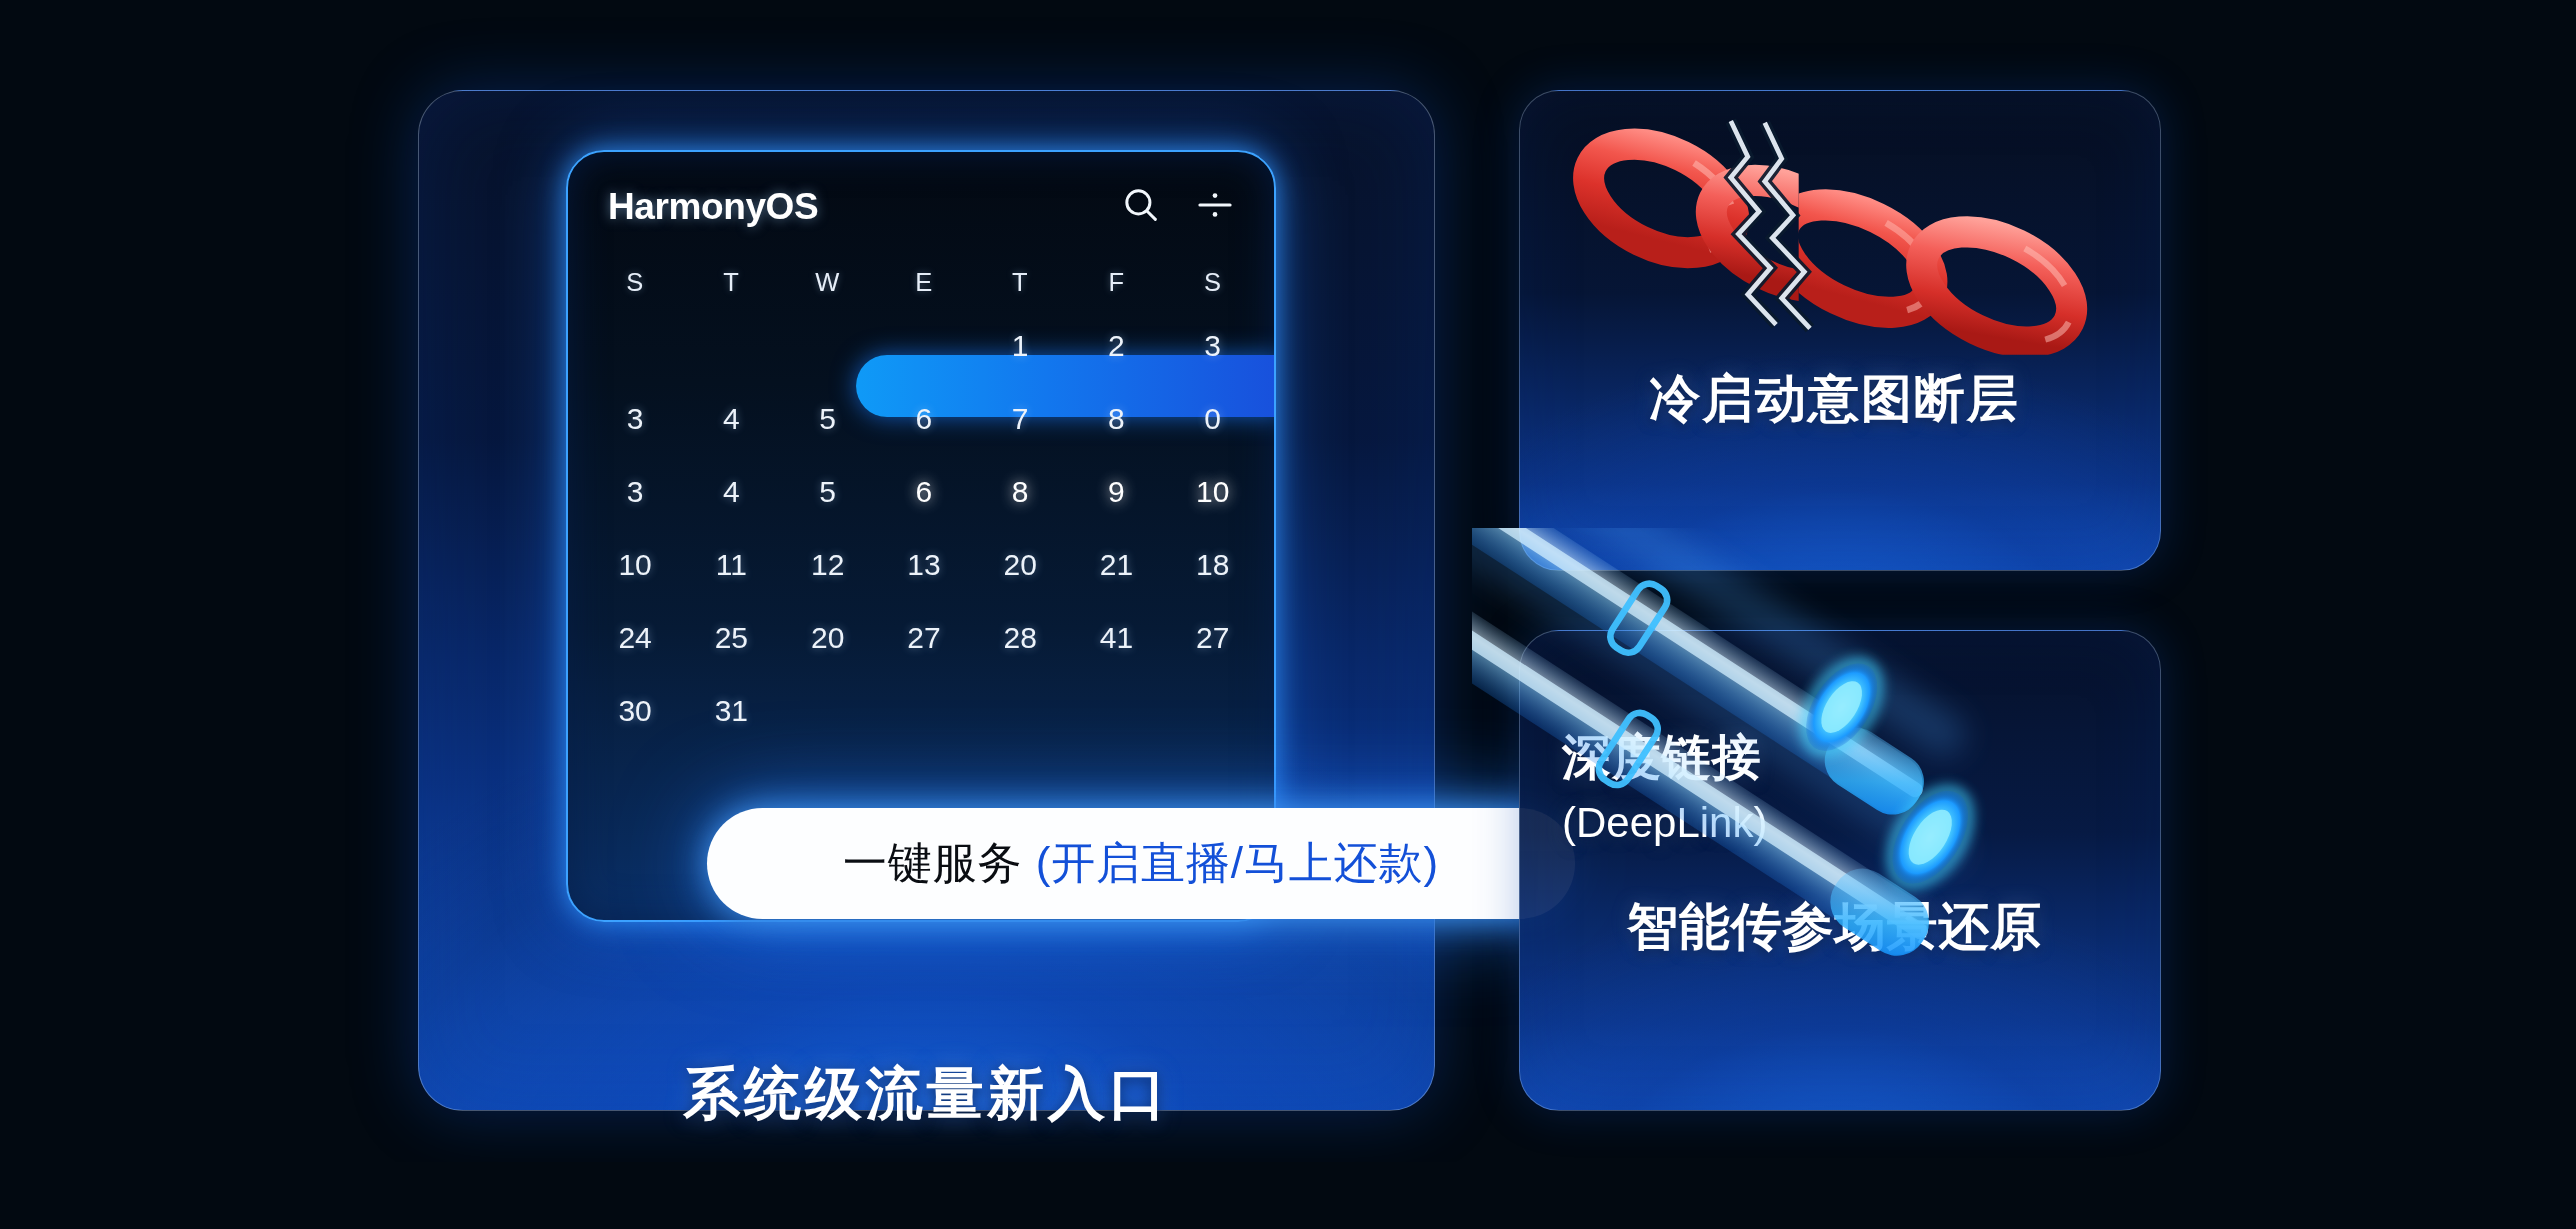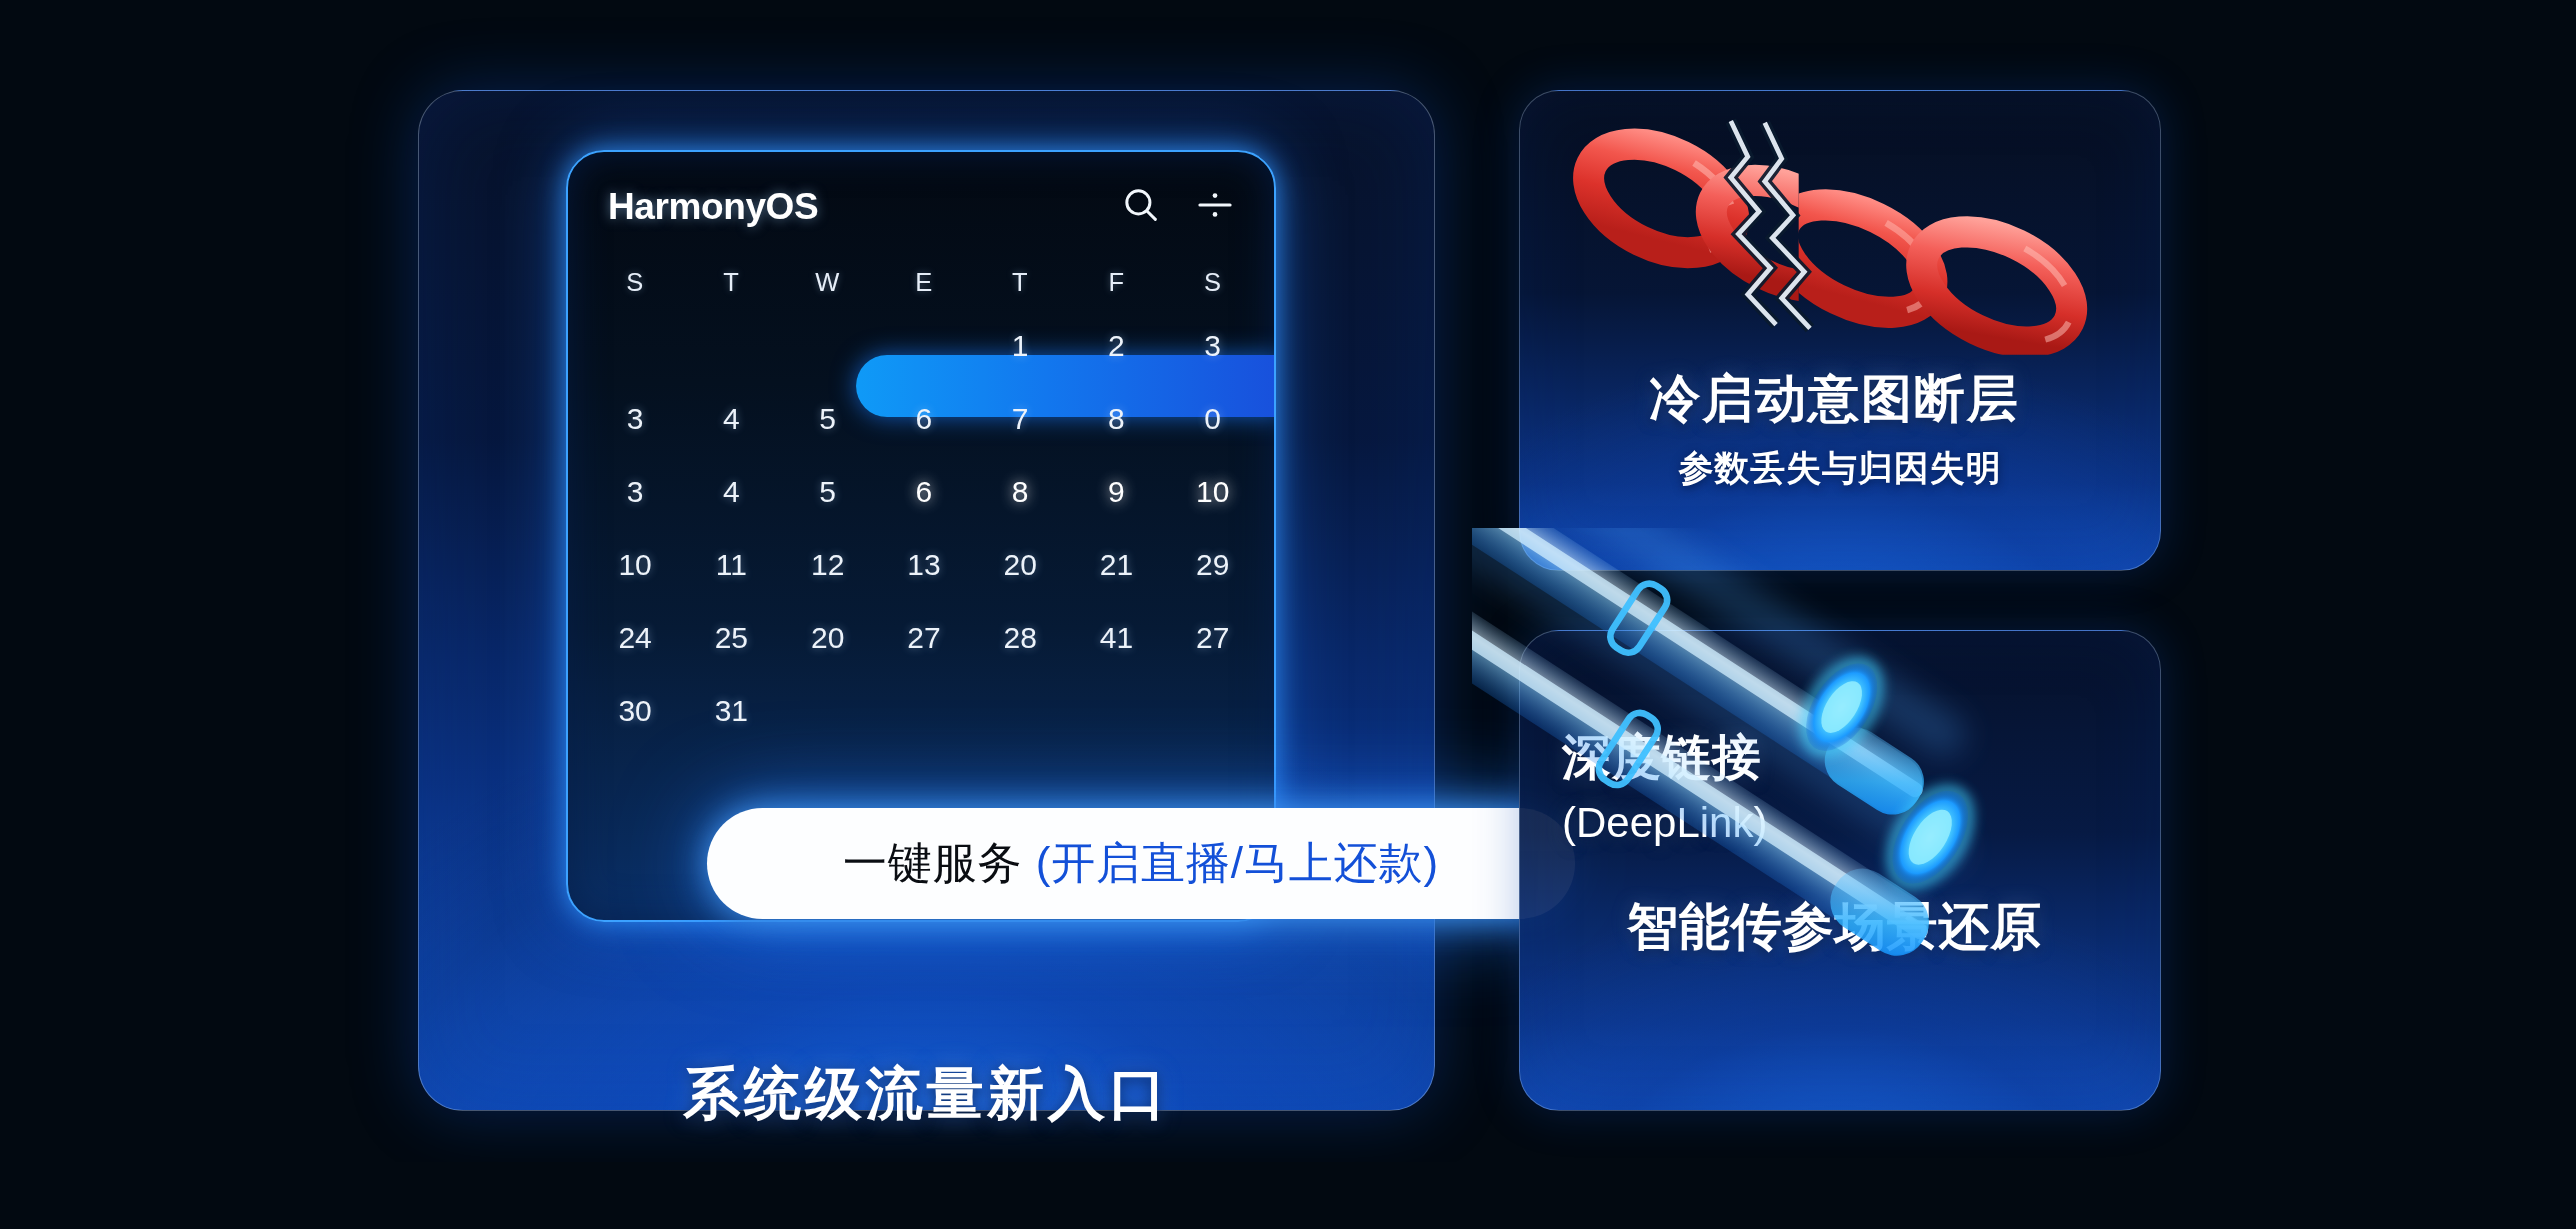--- a/index.html
+++ b/index.html
@@ -197,21 +197,21 @@
         <div class="day sel">8</div>
         <div class="day sel">9</div>
         <div class="day sel">10</div>
 
         <div class="day">10</div>
         <div class="day">11</div>
         <div class="day">12</div>
         <div class="day">13</div>
         <div class="day">20</div>
         <div class="day">21</div>
-        <div class="day">29</div>
+        <div class="day">18</div>
 
         <div class="day">24</div>
         <div class="day">25</div>
         <div class="day">20</div>
         <div class="day">27</div>
         <div class="day">28</div>
         <div class="day">41</div>
         <div class="day">27</div>
 
         <div class="day">30</div>
@@ -282,21 +282,20 @@
         </g>
 
         <path d="M196 22 L214 60 L196 82 L226 118 L204 142 L238 178 L214 206 L244 238" fill="none" stroke="#0A1A2E" stroke-width="12" stroke-linejoin="miter" opacity=".92"></path>
         <path d="M196 22 L214 60 L196 82 L226 118 L204 142 L238 178 L214 206 L244 238" fill="none" stroke="#E8EFF8" stroke-width="5" stroke-linejoin="miter" opacity=".95"></path>
         <path d="M232 24 L250 62 L232 86 L262 122 L240 146 L274 182 L250 210 L280 242" fill="none" stroke="#0A1A2E" stroke-width="12" stroke-linejoin="miter" opacity=".92"></path>
         <path d="M232 24 L250 62 L232 86 L262 122 L240 146 L274 182 L250 210 L280 242" fill="none" stroke="#E8EFF8" stroke-width="5" stroke-linejoin="miter" opacity=".95"></path>
       </svg>
     </div>
 
     <div id="cold-title" class="card-title">冷启动意图断层</div>
-    <div id="cold-sub" class="card-sub">参数丢失与归因失明</div>
   </div>
 
   <div id="card-deep" class="side-card">
     <div id="deep-title" class="card-title">深度链接</div>
     <div id="deep-en" class="card-title">(DeepLink)</div>
     <div id="deep-h2" class="card-title">智能传参场景还原</div>
   </div>
 
   <div id="fiber-wrap">
     <svg width="745" height="443" viewBox="0 0 790 470">

